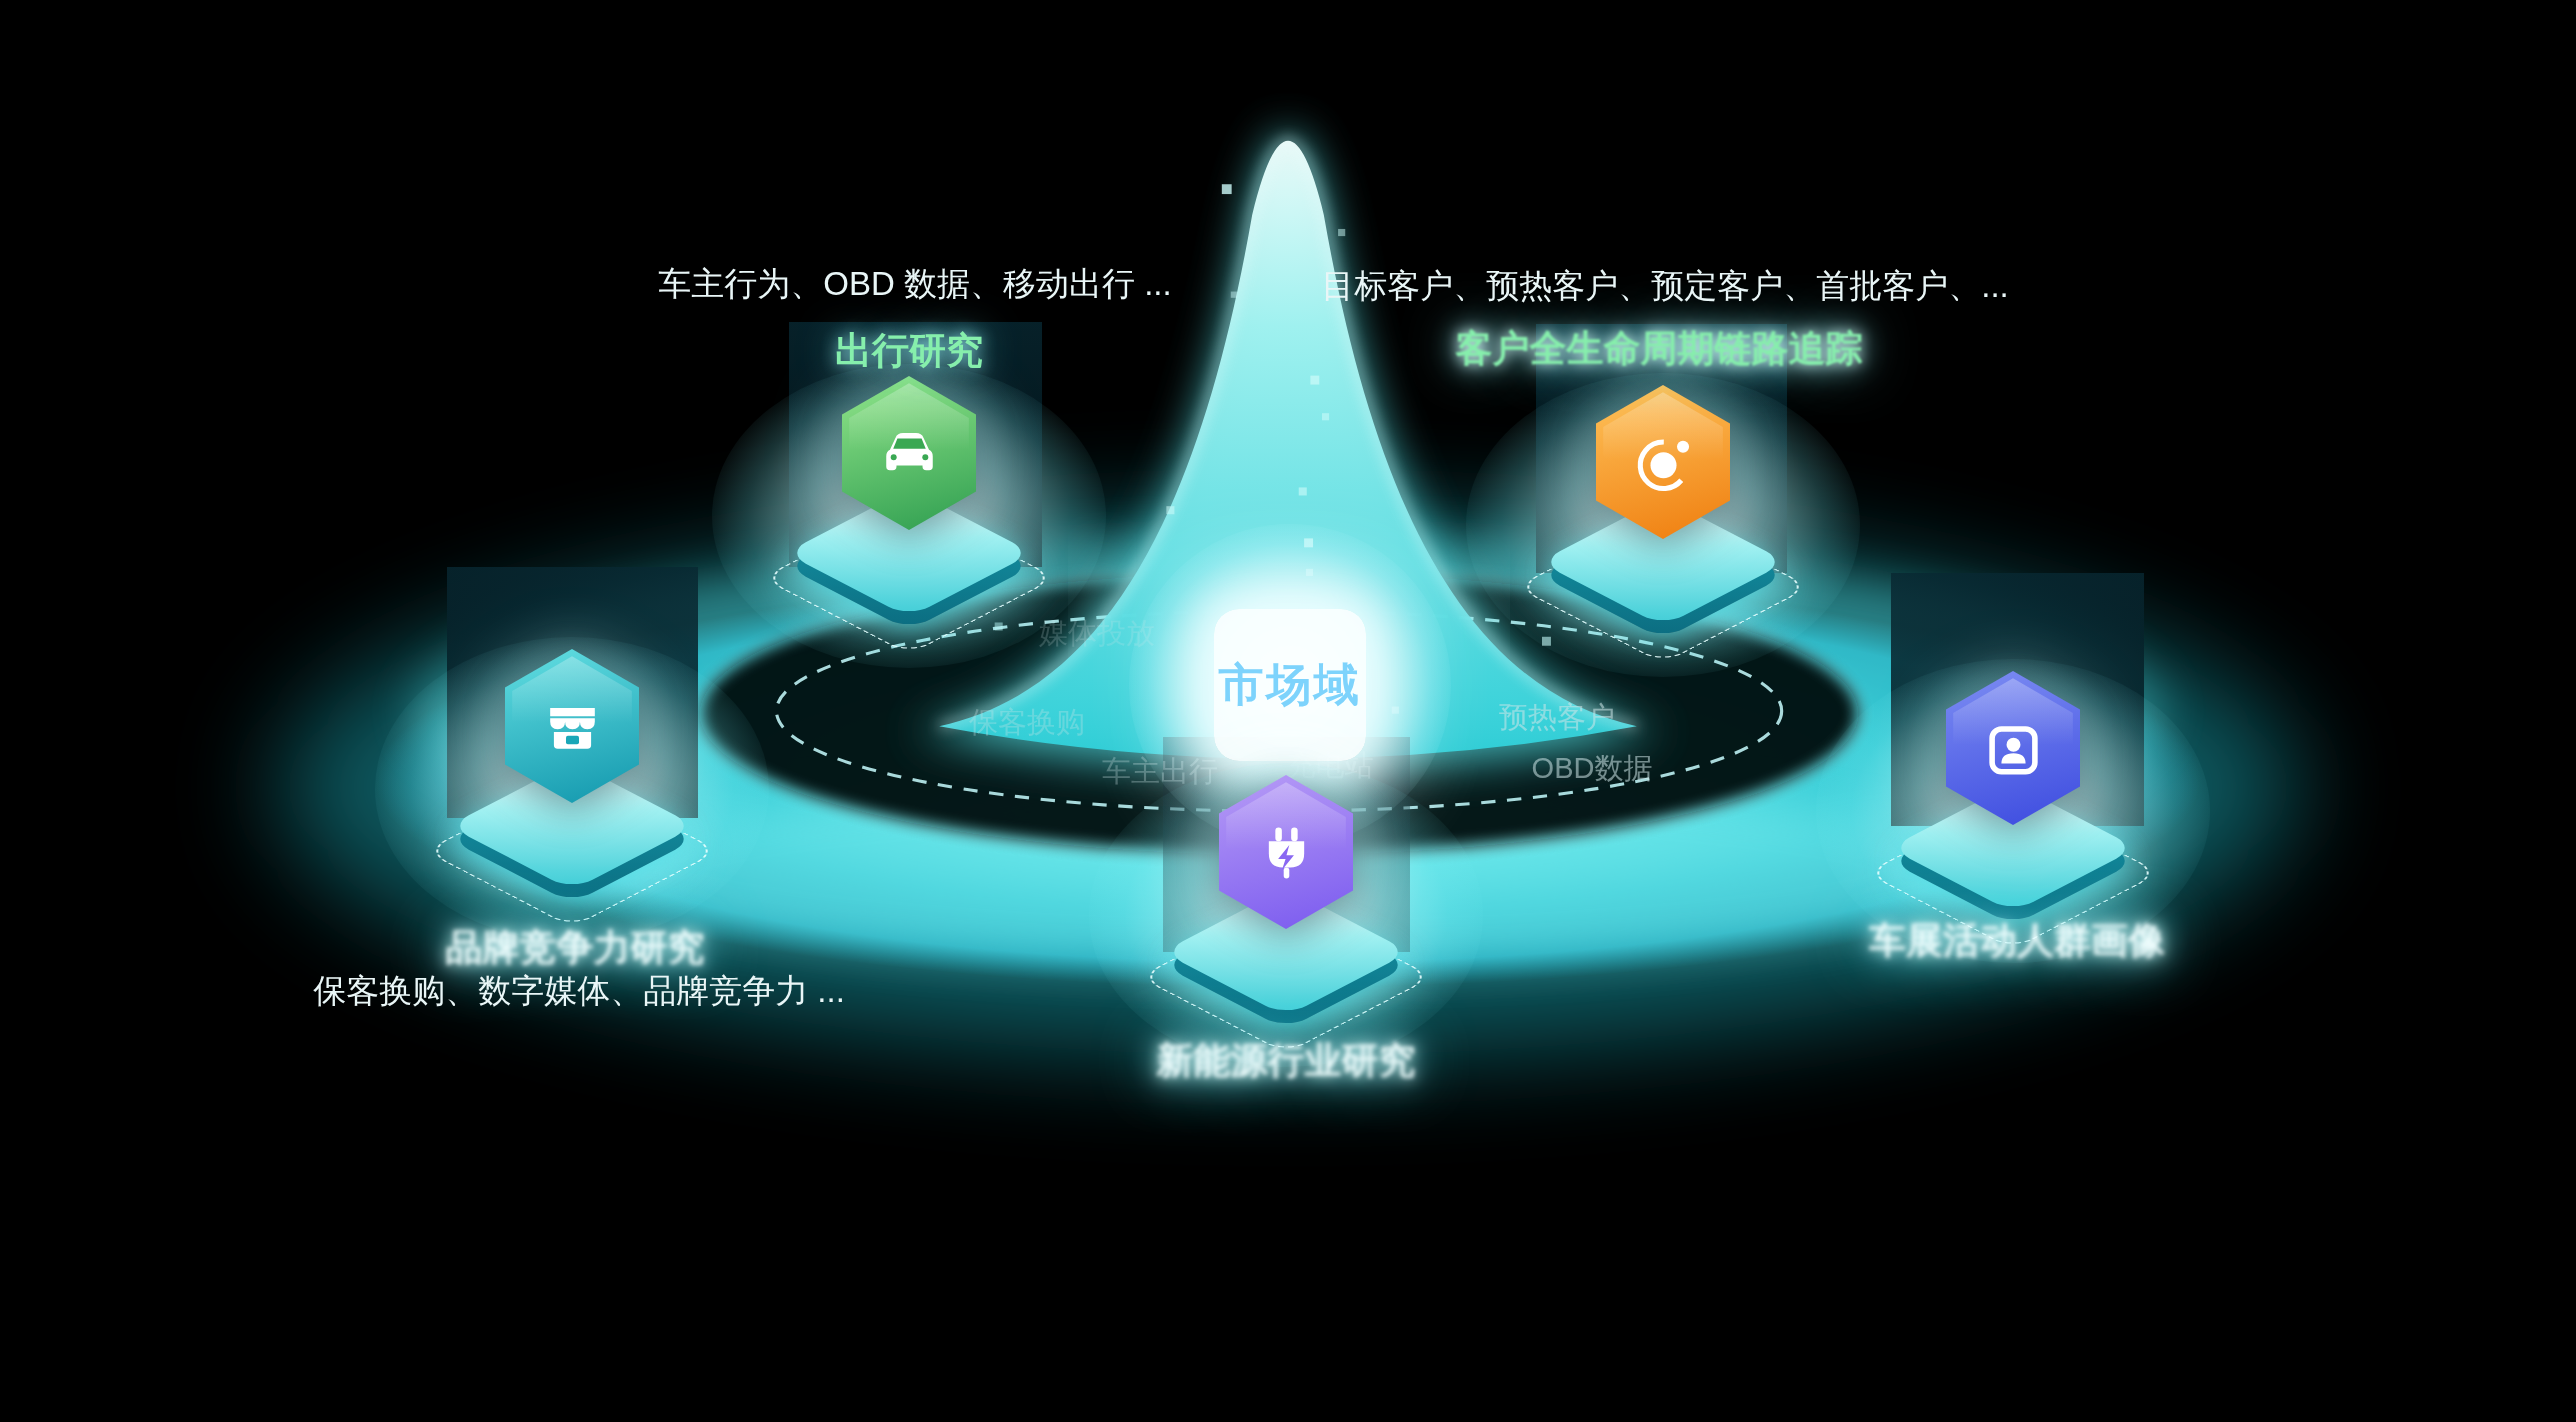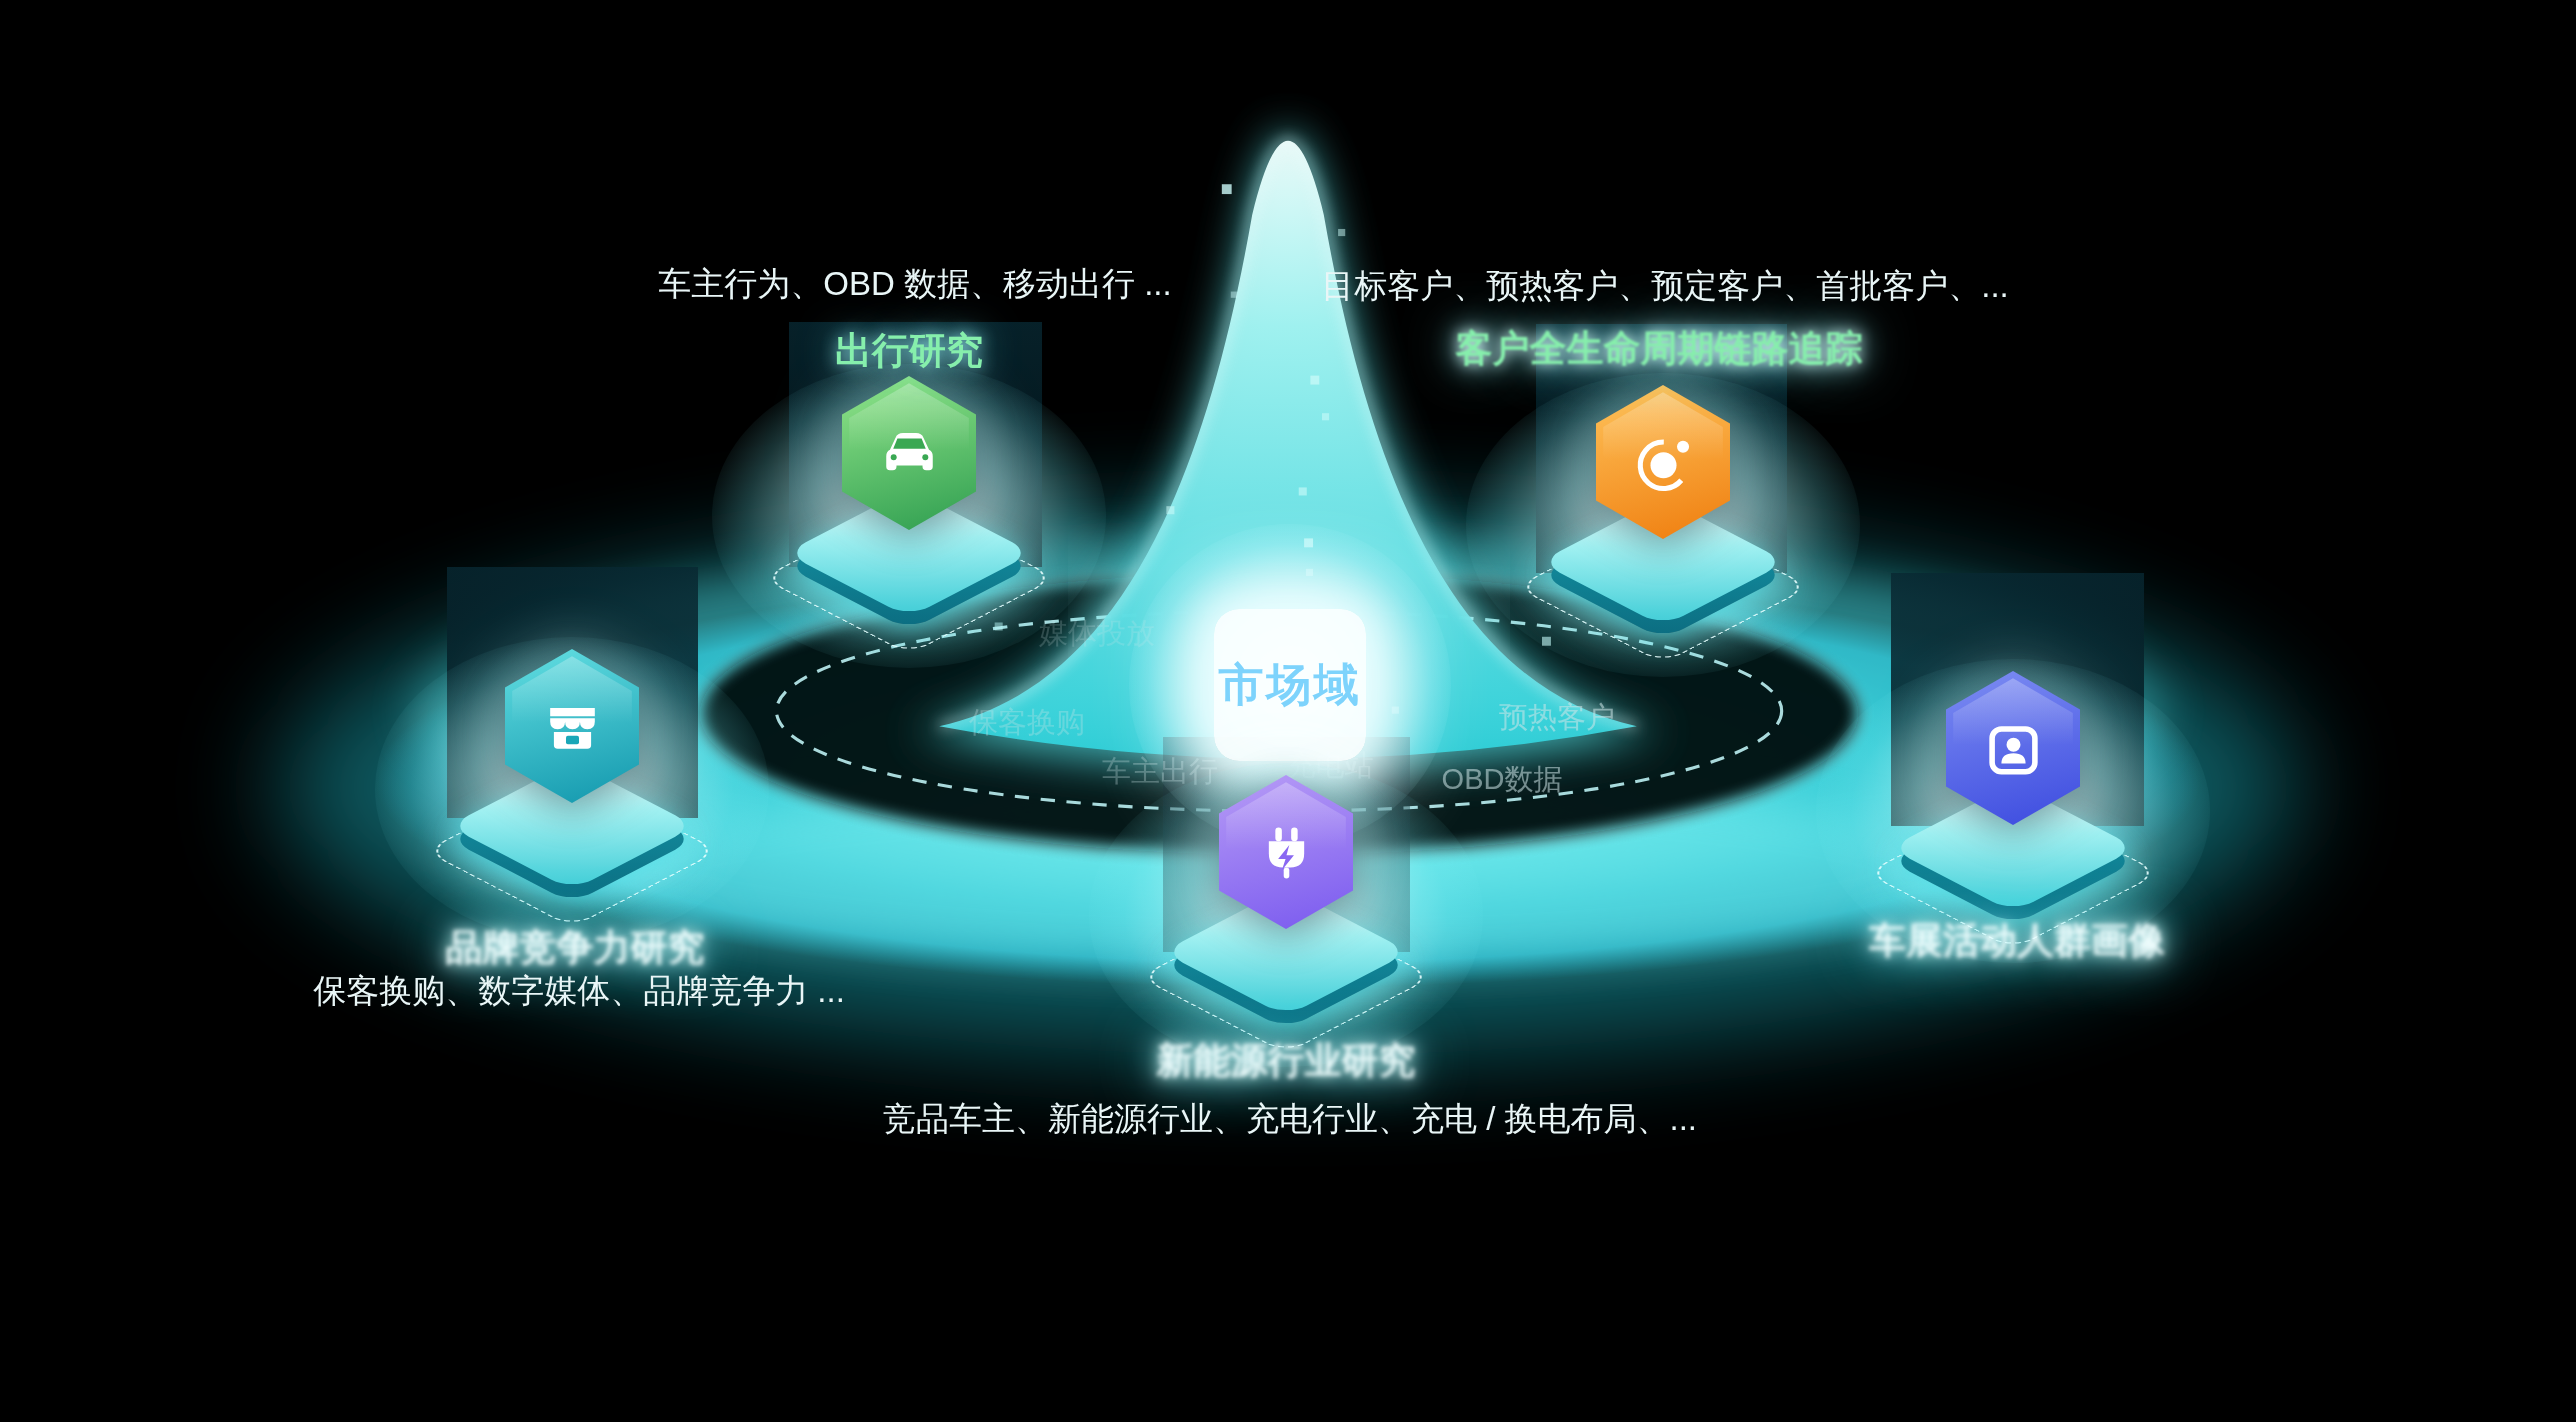--- a/index.html
+++ b/index.html
@@ -138,21 +138,21 @@
   <div class="panel" style="left:789px;  top:322px; width:253px; height:245px;"></div>
   <div class="panel" style="left:1536px; top:324px; width:251px; height:249px;"></div>
   <div class="panel" style="left:447px;  top:567px; width:251px; height:251px;"></div>
   <div class="panel" style="left:1163px; top:737px; width:247px; height:215px; opacity:.5;"></div>
   <div class="panel" style="left:1891px; top:573px; width:253px; height:253px;"></div>
 
   <span class="float-label" style="left:1097px; top:634px; opacity:.20;">媒体投放</span>
   <span class="float-label" style="left:1027px; top:723px; opacity:.30;">保客换购</span>
   <span class="float-label" style="left:1160px; top:772px; opacity:.30;">车主出行</span>
   <span class="float-label" style="left:1330px; top:766px; opacity:.24;">充电站</span>
-  <span class="float-label" style="left:1502px; top:769px; opacity:.55;margin-top:11px;">OBD数据</span>
+  <span class="float-label" style="left:1592px; top:769px; opacity:.55;">OBD数据</span>
   <span class="float-label" style="left:1557px; top:718px; opacity:.55;">预热客户</span>
 
   <div class="center-glow" style="left:1290px; top:685px;"></div>
   <div class="center-chip" style="left:1290px; top:685px;"></div>
   <div class="center-label" style="left:1290px; top:685px;">市场域</div>
 
   <div class="node" style="left:909px; top:453px;">
     <div class="halo"></div>
     <div class="plates">
       <div class="plate-ground"></div>
@@ -231,21 +231,20 @@
           <rect x="38" y="23" width="7" height="15" rx="3.5" fill="#fff"></rect>
           <rect x="55" y="23" width="7" height="15" rx="3.5" fill="#fff"></rect>
           <path d="M31 38 h38 v13 q0 15 -15 15 h-8 q-15 0 -15 -15 Z" fill="#fff"></path>
           <rect x="47" y="66" width="6" height="12" rx="3" fill="#fff"></rect>
           <path d="M53 42 L41 57 h8 l-4 12 L58 53 h-8 Z" fill="#8a68f2"></path>
         </svg>
       </div>
     </div>
   </div>
   <div class="title glow-heavy" style="left:1286px; top:1061px;">新能源行业研究</div>
-  <div class="caption" style="left:1290px; top:1119px;">竞品车主、新能源行业、充电行业、充电 / 换电布局、...</div>
 
   <div class="node" style="left:2013px; top:748px;">
     <div class="halo"></div>
     <div class="plates">
       <div class="plate-ground"></div>
       <div class="plate plate-dash"></div>
       <div class="plate plate-under"></div>
       <div class="plate plate-top"></div>
     </div>
     <div class="hexfx">

